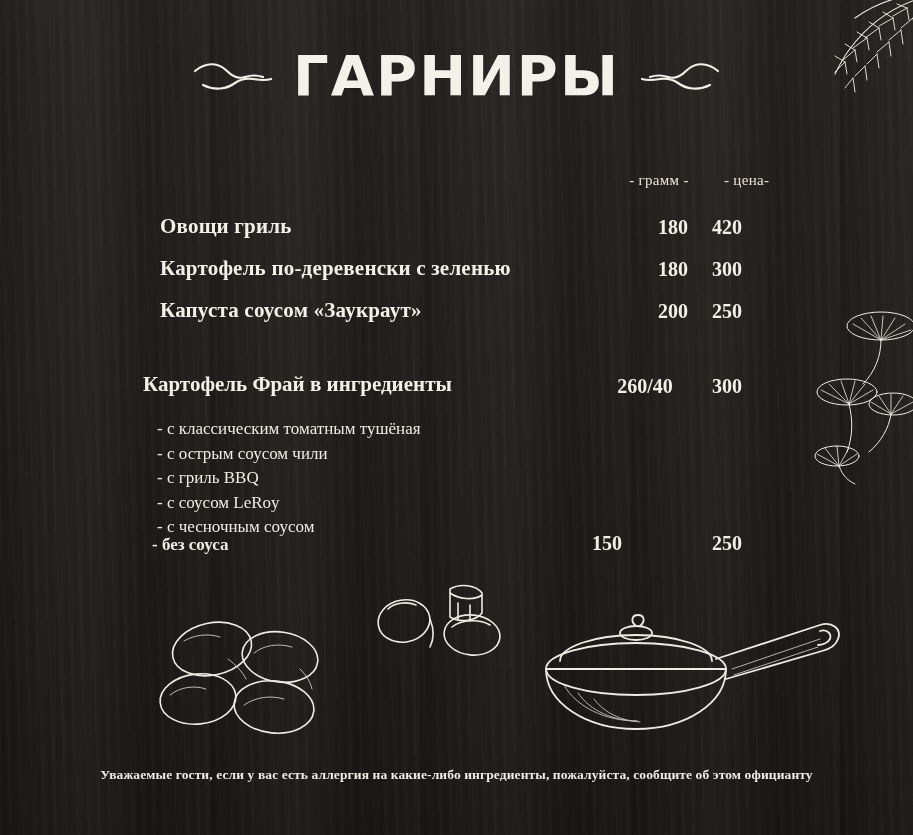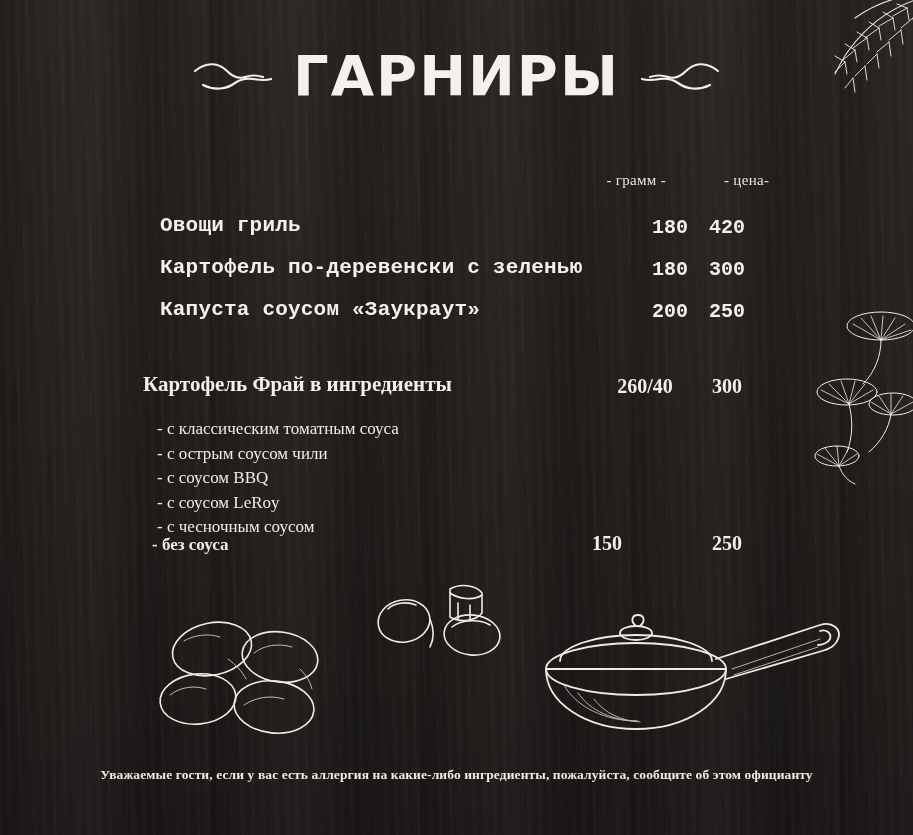--- a/index.html
+++ b/index.html
@@ -75,34 +75,33 @@
 
   
   .col-head {
     position: absolute;
     top: 172px;
     font-family: "Liberation Serif", serif;
     font-size: 15px;
     color: #e8e4dc;
     letter-spacing: 0.3px;
   }
-  .col-head.grams { left: 580px; width: 86px; text-align: right; }
+  .col-head.grams { left: 616px; width: 86px; text-align: center; }
   .col-head.price { left: 724px; width: 70px; }
 
   
   .menu {
     position: absolute;
     top: 212px;
     left: 0;
     width: 913px;
   }
   .row {
     position: relative;
     height: 42px;
-    font-family: Liberation Mono, monospace;
   }
   .row .name {
     position: absolute;
     left: 160px;
     top: 2px;
     font-size: 21px;
     font-weight: bold;
     letter-spacing: 0.2px;
     color: #f3f0ea;
     white-space: nowrap;
@@ -312,23 +311,23 @@
       <div class="price">250</div>
     </div>
   </div>
 
   <div class="fries">
     <div class="name">Картофель Фрай в ингредиенты</div>
     <div class="grams">260/40</div>
     <div class="price">300</div>
 
     <div class="sauces">
-      <div class="sauce">- с классическим томатным соуса</div>
+      <div class="sauce">- с классическим томатным тушёная</div>
       <div class="sauce">- с острым соусом чили</div>
-      <div class="sauce">- с соусом BBQ</div>
+      <div class="sauce">- с гриль BBQ</div>
       <div class="sauce">- с соусом LeRoy</div>
       <div class="sauce">- с чесночным соусом</div>
     </div>
 
     <div class="last-line">
       <div class="name">- без соуса</div>
       <div class="grams">150</div>
       <div class="price">250</div>
     </div>
   </div>

